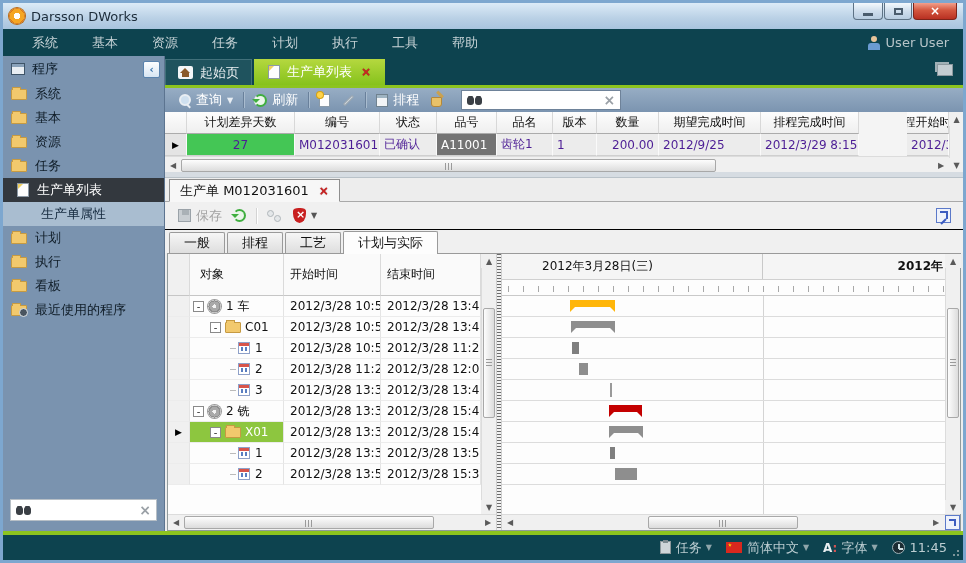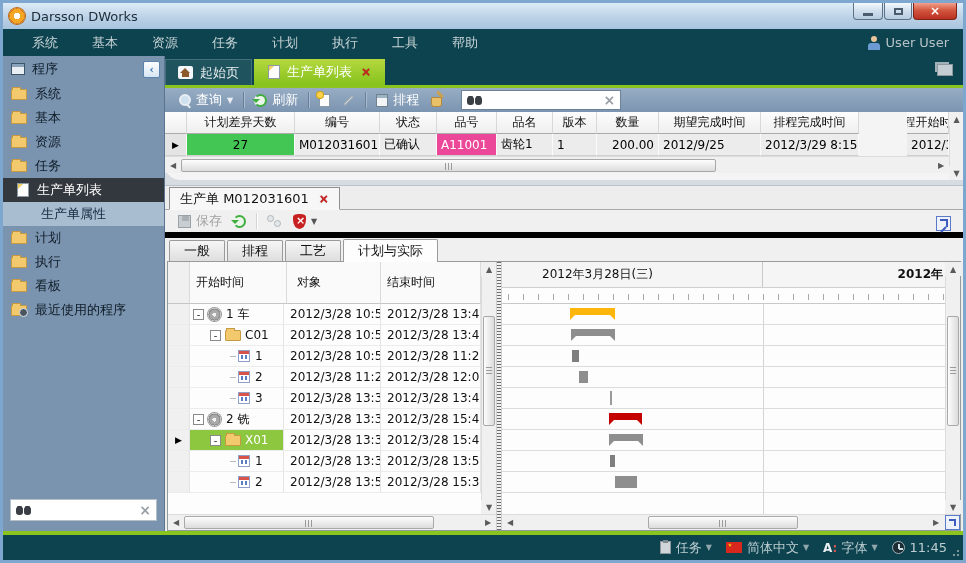--- a/index.html
+++ b/index.html
@@ -89,32 +89,32 @@
   .ico-new:after { content:''; position:absolute; top:-3px; left:-3px; width:6px; height:6px; background:#ffd24a; border-radius:50%; box-shadow:0 0 0 1px #d6a310; }
   .ico-pencil { width:13px; height:3px; background:#cfd6dc; border:1px solid #9aa6b0; transform:rotate(-45deg); border-radius:1px; }
   .ico-calc { width:12px; height:13px; background:#f2f4f6; border:1px solid #70828f; box-shadow:inset 0 3px 0 #9fb4c2; margin-right:5px; }
   .ico-broom { width:14px; height:14px; position:relative; }
   .ico-broom:before { content:''; position:absolute; top:0; right:1px; width:8px; height:3px; background:#caa14f; transform:rotate(45deg); }
   .ico-broom:after { content:''; position:absolute; bottom:0; left:0; width:9px; height:8px; background:#e8c169; border:1px solid #b4883a; border-radius:1px 1px 3px 3px; }
   .tsearch { width:160px; height:20px; background:#fff; border:1px solid #6e8299; display:flex; align-items:center; padding:0 5px; margin-left:10px; }
   .tsearch input { flex:1; border:none; outline:none; min-width:0; font-size:12px; }
 
   
-  .gridwrap { height:68px; background:#f4f4f4; display:flex;border-radius:15px; }
+  .gridwrap { height:60px; background:#f4f4f4; display:flex;border-radius:15px; }
   .grid { flex:1; min-width:0; }
   .g-hrow, .g-drow { display:flex; height:22px; }
   .g-h { background:linear-gradient(#fdfdfd,#efefef); border-right:1px solid #d8d8d8; border-bottom:1px solid #ababab;
          font-size:12px; color:#111; display:flex; align-items:center; justify-content:center; white-space:nowrap; overflow:hidden; }
-  .g-c { background:#ececec; border-right:1px solid #fafafa; border-bottom:1px solid #cfcfcf; font-size:12px; color:#000000;
+  .g-c { background:#ececec; border-right:1px solid #fafafa; border-bottom:1px solid #cfcfcf; font-size:12px; color:#4c1d95;
          display:flex; align-items:center; padding:0 4px; white-space:nowrap; overflow:hidden; }
   .w0{width:22px;} .w1{width:108px;} .w2{width:85px;} .w3{width:57px;} .w4{width:60px;} .w5{width:56px;}
   .w6{width:44px;} .w7{width:62px;} .w8{width:102px;} .w9{width:98px;} .w10{flex:1;margin-left:48px;}
   .g-c.marker { background:#e4e4e4; justify-content:center; color:#000; font-size:9px; }
   .g-c.green { background:#44c655; justify-content:center; }
-  .g-c.olive { background:#ec4899; color:#fff; }
+  .g-c.olive { background:#737373; color:#fff; }
   .g-c.num { justify-content:flex-end; }
 
   
   .hscroll { height:17px; background:#f0f0f0; border-top:1px solid #dcdcdc; display:flex; align-items:center; }
   .sb-arrow { width:16px; height:15px; display:flex; align-items:center; justify-content:center; font-size:8px; color:#5a5a5a; background:#f0f0f0; }
   .sb-thumb { height:13px; background:linear-gradient(#fdfdfd,#dcdcdc); border:1px solid #a8a8a8; border-radius:2px; position:relative; }
   .sb-thumb:after { content:''; position:absolute; top:3px; left:50%; width:8px; height:7px; transform:translateX(-50%);
                     background:repeating-linear-gradient(90deg,#9a9a9a 0 1px,transparent 1px 3px); }
   .vscroll { width:14px; background:#f0f0f0; border-left:1px solid #dcdcdc; display:flex; flex-direction:column; align-items:center; }
   .vthumb { width:12px; background:linear-gradient(90deg,#fdfdfd,#dcdcdc); border:1px solid #a8a8a8; border-radius:2px; position:relative; }
@@ -123,21 +123,21 @@
   .sb-fill2 { flex:1; }
 
   .gap5 { height:5px; background:#d6dce2; }
 
   
   .detail { flex:1; background:#ededed; display:flex; flex-direction:column; border-top:1px solid #b9c2c9; min-height:0; }
   .dtabstrip { height:24px; background:#ededed; border-bottom:1px solid #a9a9a9; display:flex; align-items:flex-end; padding-left:4px; }
   .dtab { height:23px; background:#f7f7f7; border:1px solid #8f8f8f; border-bottom:1px solid #f7f7f7; margin-bottom:-1px;
           display:flex; align-items:center; padding:0 10px; font-size:13px; color:#111; }
   .dtab .tab-close { margin-left:10px; }
-  .dtoolbar { height:28px; background:#f0f0f0; border-bottom:6px solid #000000; display:flex; align-items:center; padding:0 8px; position:relative; }
+  .dtoolbar { height:28px; background:#f0f0f0; border-bottom:1px solid #000000; display:flex; align-items:center; padding:0 8px; position:relative; }
   .dbtn { display:flex; align-items:center; font-size:13px; color:#a3a3a3; padding:0 5px; }
   .ico-save { width:13px; height:13px; background:#c9ced2; border:1px solid #9aa2a8; position:relative; margin-right:5px; }
   .ico-save:before { content:''; position:absolute; top:0; left:3px; width:7px; height:5px; background:#aab1b6; }
   .ico-org { width:14px; height:12px; position:relative; }
   .ico-org:before,.ico-org:after { content:''; position:absolute; width:5px; height:5px; border:1px solid #b0b6ba; border-radius:50%; background:#e4e7e9; }
   .ico-org:before { left:0; top:0; } .ico-org:after { right:0; bottom:0; }
   .ico-shield { width:13px; height:15px; background:#c82020; border-radius:6px 6px 7px 7px / 3px 3px 10px 10px; position:relative; margin-right:3px; }
   .ico-shield:after { content:'×'; position:absolute; top:0px; left:3px; color:#fff; font-size:11px; font-weight:bold; }
   .dcaret { font-size:8px; color:#555; margin-left:2px; }
   .ico-openw { position:absolute; right:12px; top:6px; width:15px; height:15px; border:1px solid #5b79c9; background:#eef2fb; }
@@ -438,22 +438,22 @@
             </div>
         </div>
 
         <div class="dcontent">
 
           <div class="treepane">
             <div class="treebody">
               <div class="treetable">
                 <div class="t-hrow">
                   <div class="t-h tw0"></div>
+                  <div class="t-h tw1">对象</div>
                   <div class="t-h tw2">开始时间</div>
-                  <div class="t-h tw1">对象</div>
                   <div class="t-h tw3">结束时间</div>
                 </div>
 
                 <div class="trow">
                   <div class="tc tw0"></div>
                   <div class="tc tw1 pl0">
                       <span class="expbox">-</span>
                       <span class="ico-gear"></span>
                       <span>1 车</span>
                     </div>

